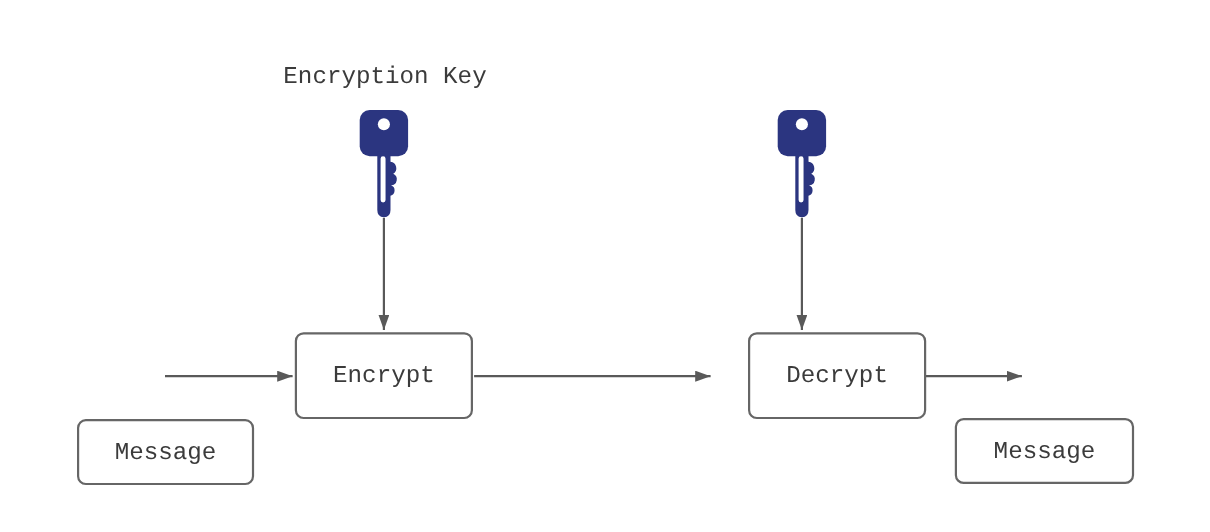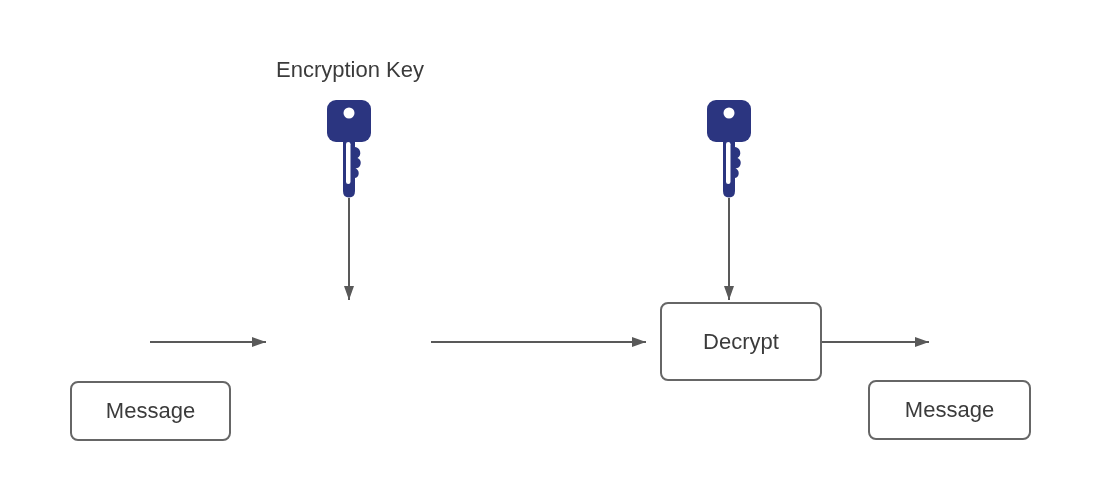--- a/index.html
+++ b/index.html
@@ -9,21 +9,21 @@
     --text:#3b3b3b;
     --background:#ffffff;
   }
   *{margin:0;padding:0;box-sizing:border-box;}
   html,body{background:#fff;}
   .canvas{
     position:relative;
     width:1100px;
     height:484px;
     background:var(--background);
-    font-family:Liberation Sans, sans-serif;
+    font-family:Liberation Mono, monospace;
     color:var(--text);
     overflow:hidden;
     border-radius:25px;
   }
   .node{
     position:absolute;
     background:var(--background);
     border:2px solid var(--box-border);
     border-radius:8px;
     display:flex;
@@ -56,21 +56,21 @@
     pointer-events:none;
   }
   .wire{
     stroke:var(--arrow);
     stroke-width:2;
     fill:none;
   }
   .arrow-head{fill:var(--arrow);stroke:none;}
   
   #encrypt-box  {left:268px; top:302px; width:162px; height:79px;}
-  #decrypt-box  {left:660px; top:302px; width:162px; height:79px;}
+  #decrypt-box  {left:680px; top:302px; width:162px; height:79px;}
   #message-in   {left:70px;  top:381px; width:161px; height:60px;}
   #ciphertext   {left:460px; top:382px; width:160px; height:59px;}
   #message-out  {left:868px; top:380px; width:163px; height:60px;}
   #enc-key-label{left:230px; top:57px;}
   #dec-key-label{left:609px; top:57px;}
   #enc-key-icon {left:326px; top:100px;}
   #dec-key-icon {left:706px; top:100px;}
 </style>
 </head>
 <body>
@@ -116,18 +116,19 @@
     <rect class="key-fill" x="1" y="0" width="44" height="42" rx="9"></rect>
     <circle class="key-hole" cx="23" cy="13" r="5.5"></circle>
     <path class="key-fill" d="M17 38 L29 38 L29 47
       a6 6 0 0 1 2.5 11
       a5.5 5.5 0 0 1 -2 10.5
       a5 5 0 0 1 -0.5 9.5
       L29 91 Q29 97.5 23 97.5 Q17 97.5 17 91 Z"></path>
     <rect class="key-hole" x="20" y="42" width="4.5" height="42" rx="2.25"></rect>
   </svg>
 
+  <div class="node" id="encrypt-box">Encrypt</div>
   <div class="node" id="decrypt-box">Decrypt</div>
 
   <div class="node" id="message-in">Message</div>
   <div class="node" id="message-out">Message</div>
 
 </div>
 
 </body></html>

